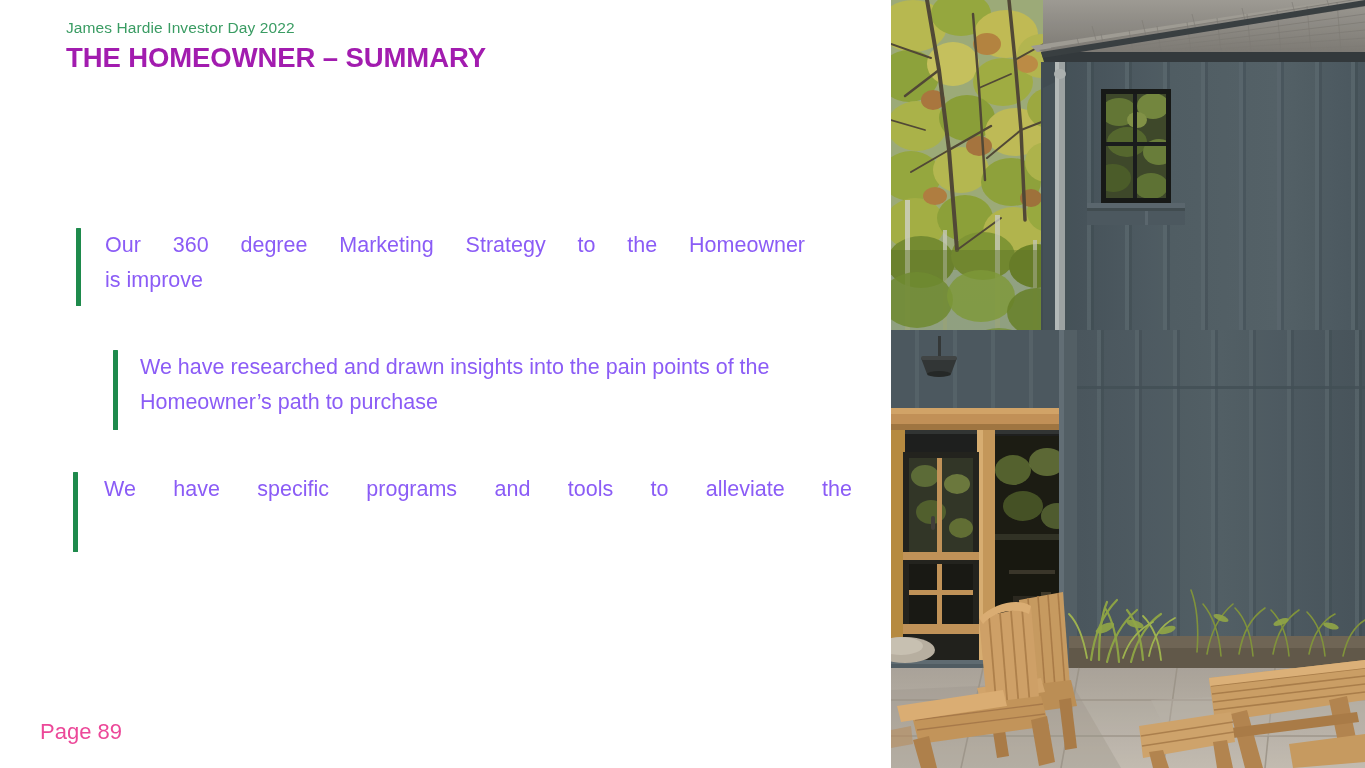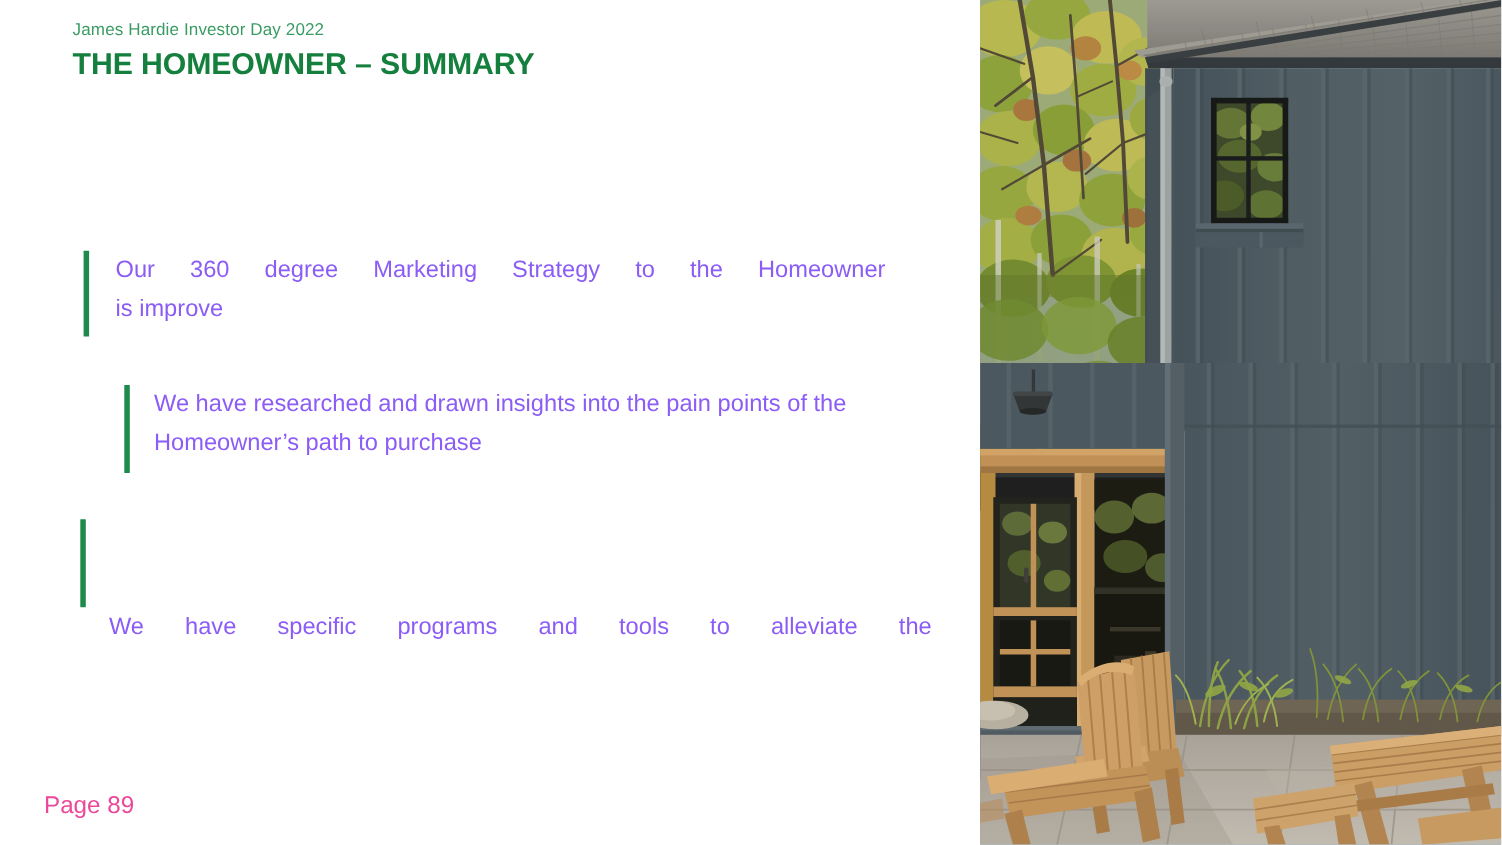--- a/index.html
+++ b/index.html
@@ -43,21 +43,21 @@
     line-height: 20px;
     color: #3a9c63;
     letter-spacing: 0.1px;
     white-space: nowrap;
   }
   #slide-title {
     font-family: "Liberation Sans", sans-serif;
     font-size: 27.5px;
     font-weight: bold;
     line-height: 34px;
-    color: #15803d;
+    color: #a21caf;
     letter-spacing: -0.1px;
     margin-top: 3px;
     white-space: nowrap;
   }
 
   
   .bullet-block {
     position: absolute;
     display: flex;
     align-items: stretch;
@@ -106,21 +106,20 @@
   #bullet-block-2 .bullet-text {
     padding-left: 22px;
     width: 770px;
   }
 
   
   #bullet-block-3 {
     left: 73px;
     top: 472px;
     width: 780px;
-    flex-direction: column;
   }
   #bullet-block-3 .bullet-bar { height: 80px; }
   #bullet-block-3 .bullet-text {
     padding-left: 26px;
     width: 748px;
   }
   #bullet-block-3 .bullet-text .just-line {
     text-align: justify;
     text-align-last: justify;
   }

